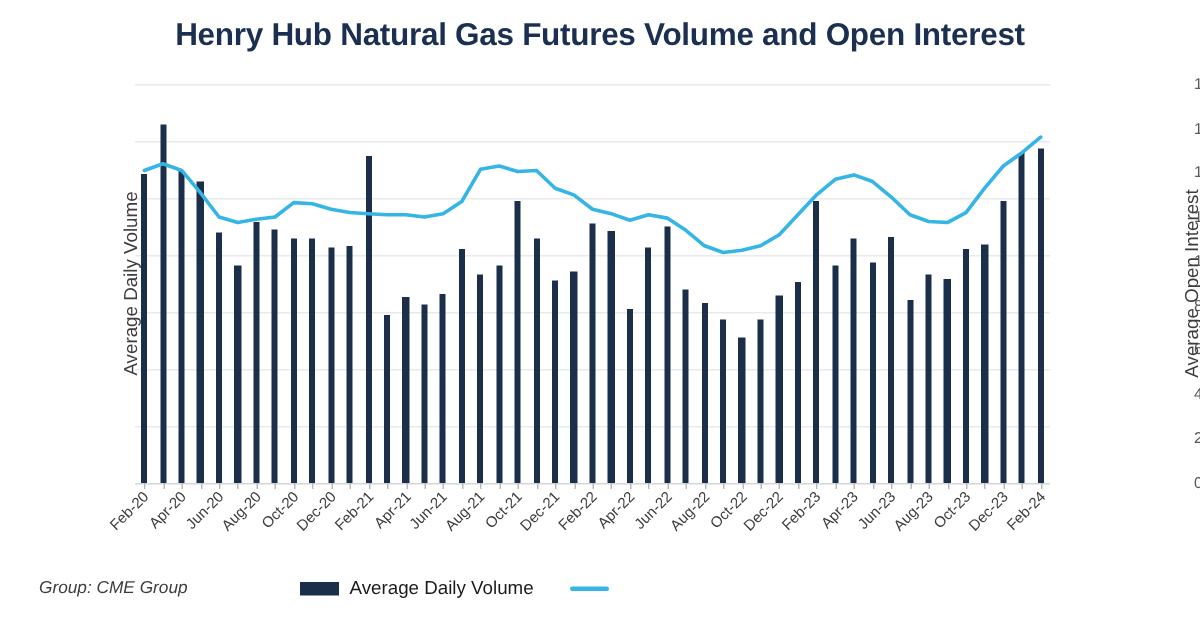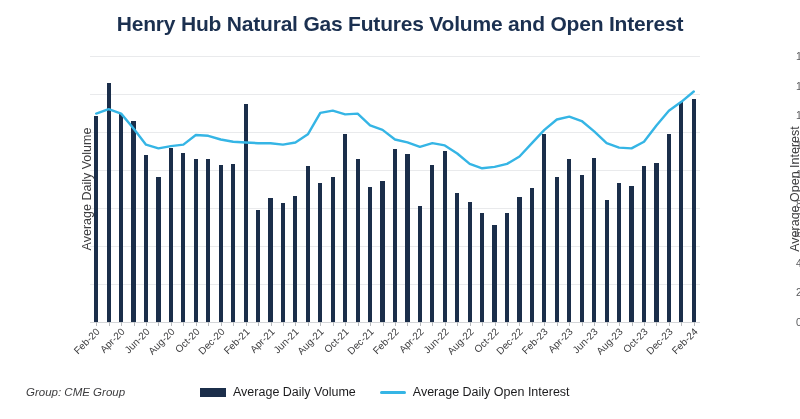--- a/index.html
+++ b/index.html
@@ -315,17 +315,16 @@
 
   <div id="source-note">Group: CME Group</div>
 
   <div id="legend">
       <div class="legend-item">
         <span class="legend-swatch-bar" style="background: rgb(27, 46, 74);"></span>
         <span class="legend-text">Average Daily Volume</span>
       </div>
       <div class="legend-item">
         <span class="legend-swatch-line" style="background: rgb(53, 181, 229);"></span>
-        <span class="legend-text">Average Daily Open Interest</span>
       </div>
     </div>
 
 </div>
 
 </body></html>

